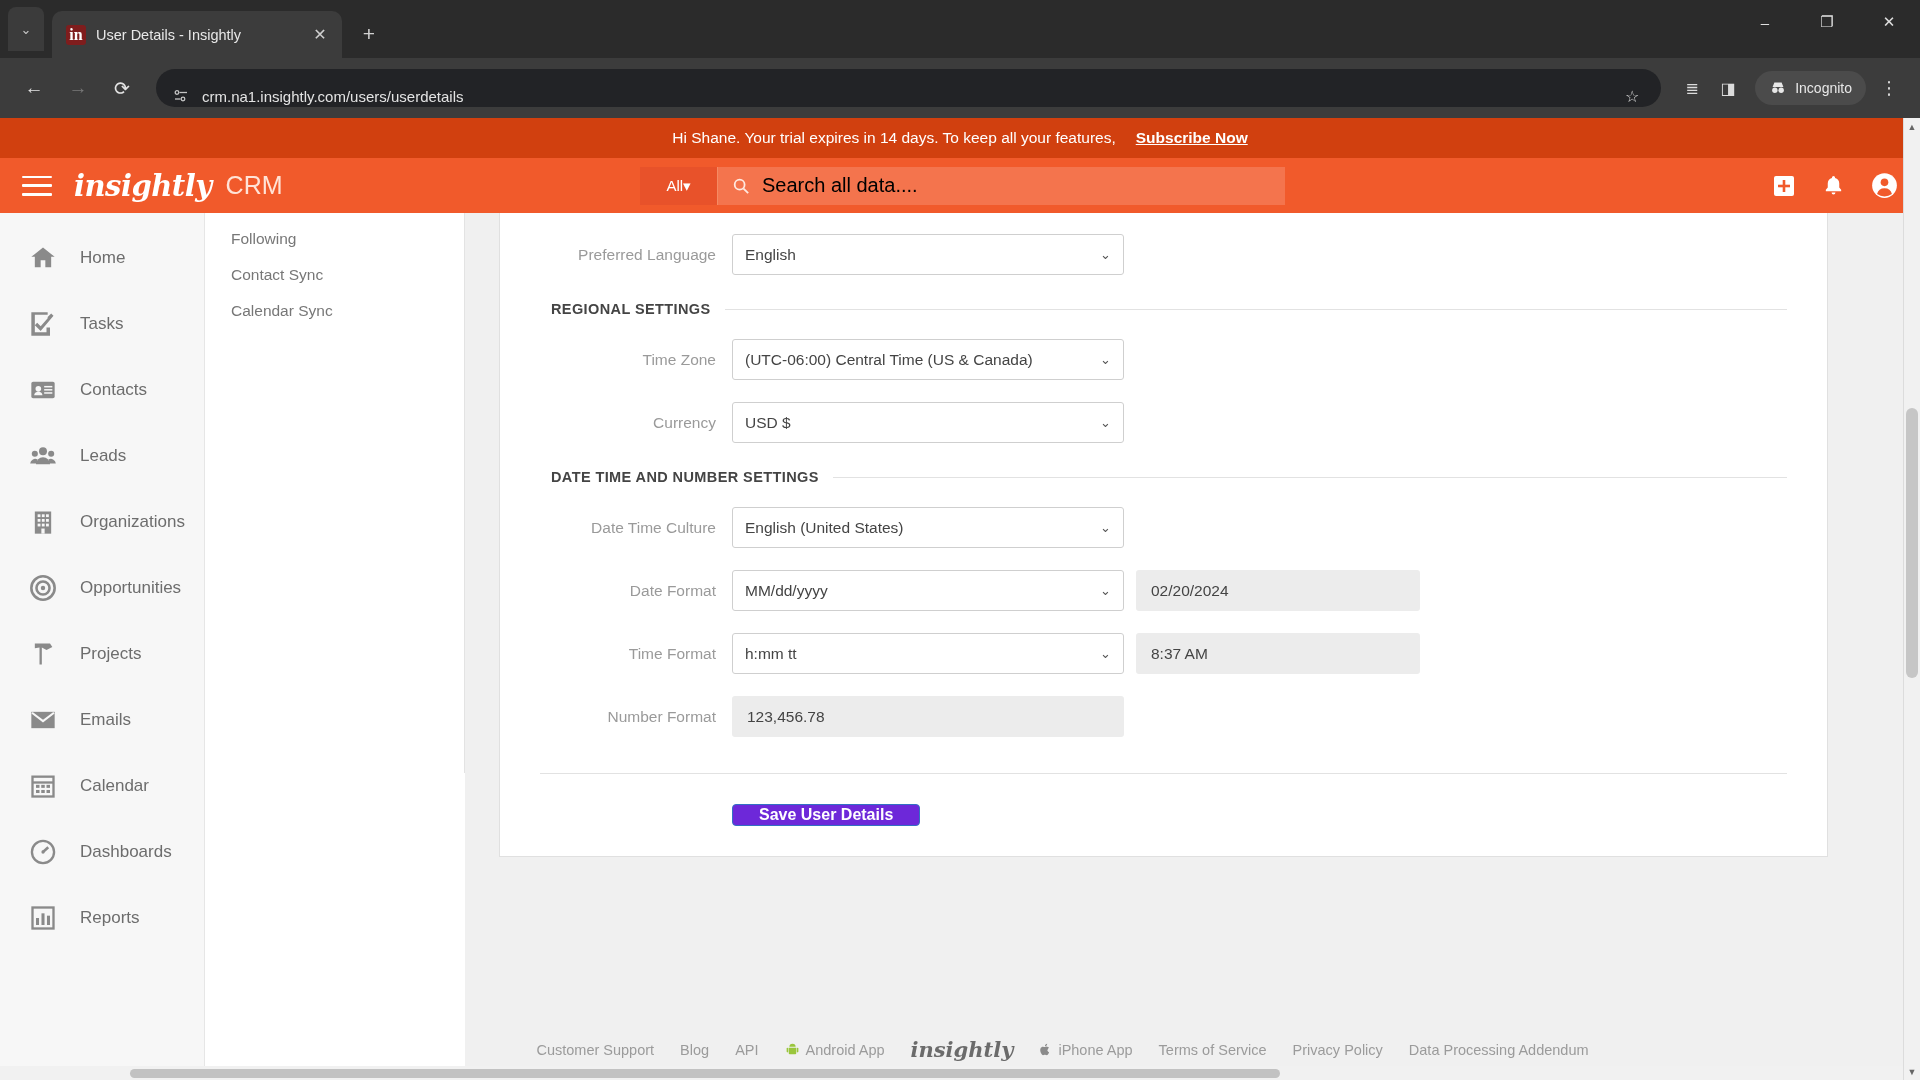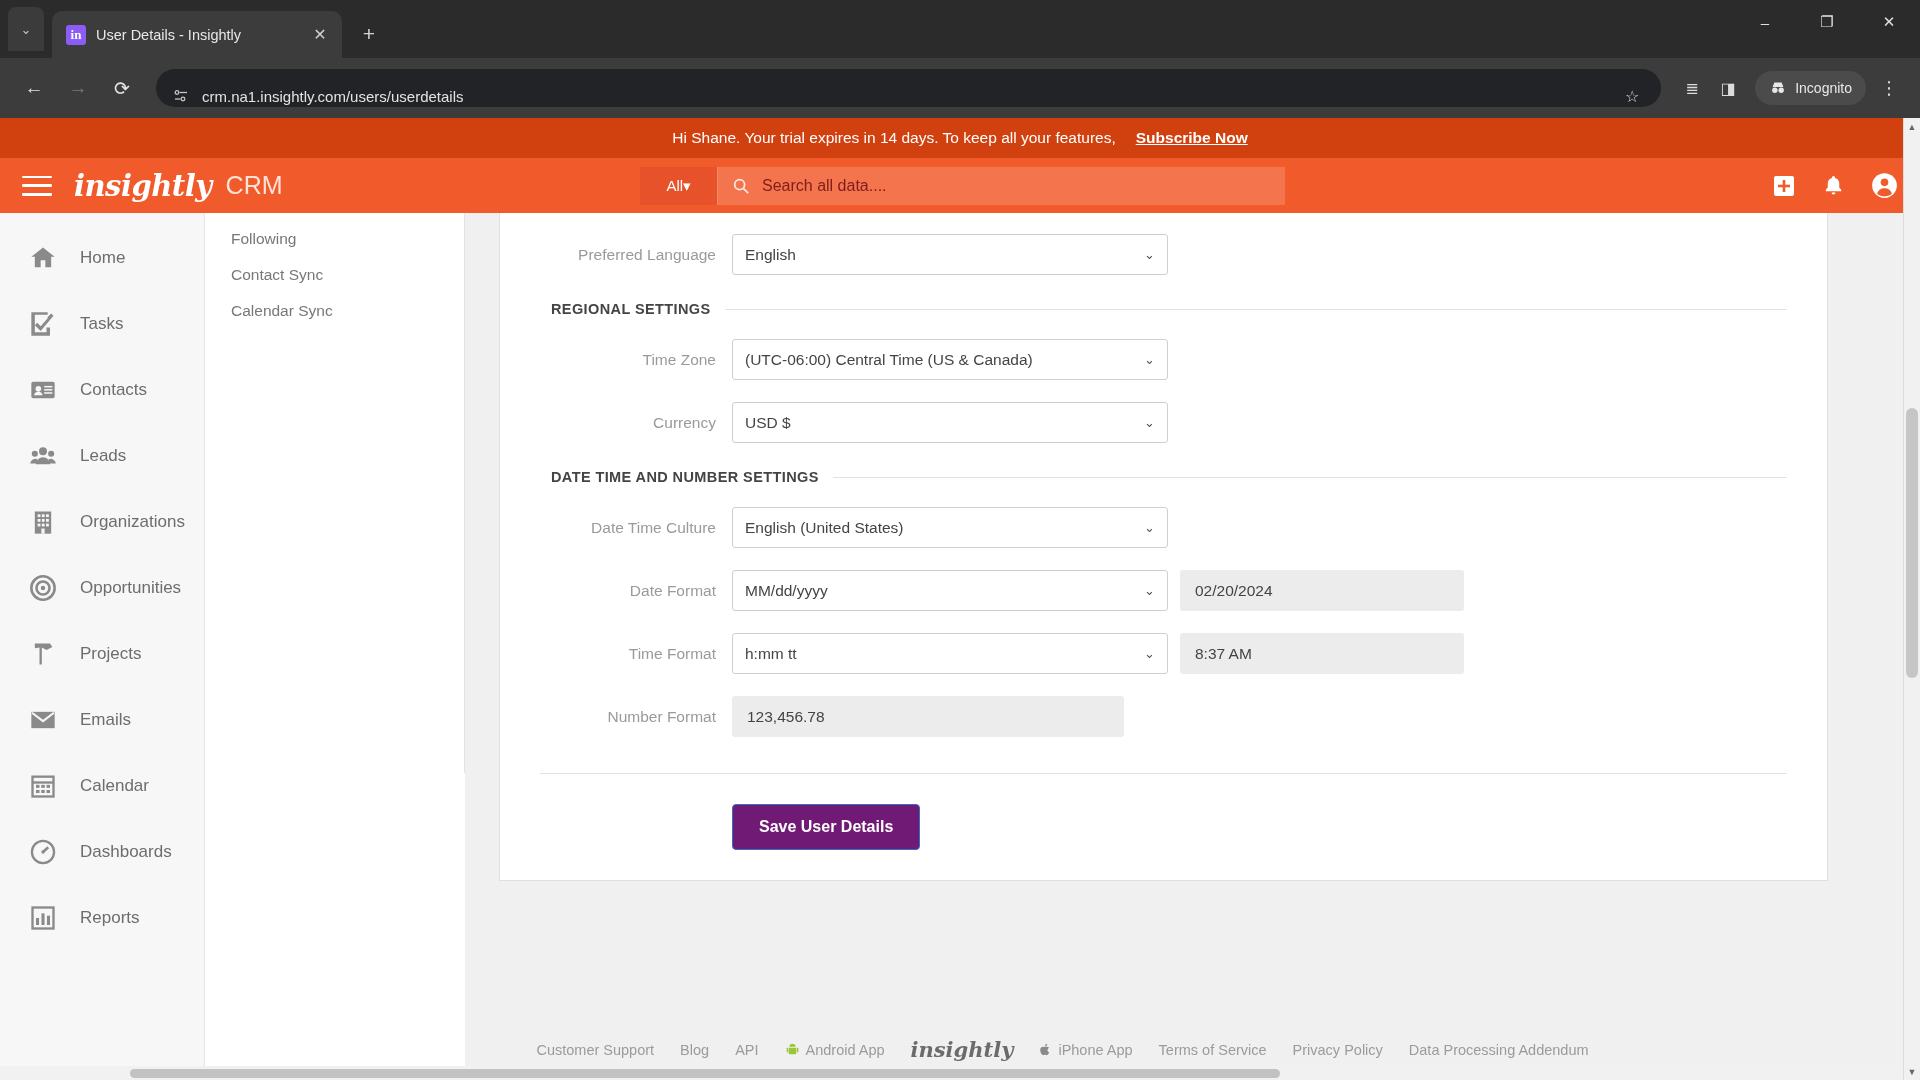--- a/index.html
+++ b/index.html
@@ -41,24 +41,24 @@
     background: #3c3c3c;
     border-radius: 10px 10px 0 0;
     display: flex;
     align-items: center;
     padding: 0 10px 0 14px;
     gap: 10px;
     position: relative;
   }
   .tab-favicon {
     width: 20px; height: 20px;
-    background: #8b5cf6;
+    background: #7f1d1d;
     border-radius: 3px;
     display: flex; align-items: center; justify-content: center;
-    color: #fff; font-weight: bold; font-size: 13px;
+    color: #fff; font-weight: bold; font-size: 16px;
     font-family: "Liberation Serif", serif;
     flex: none;
   }
   .tab-title {
     flex: 1;
     color: #e8e8e8;
     font-size: 14.5px;
     white-space: nowrap;
     overflow: hidden;
     text-overflow: ellipsis;
@@ -224,21 +224,21 @@
     color: #fff; font-size: 15px; gap: 0;
     border-right: 1px solid #f58a63;
   }
   .search-field {
     flex: 1; height: 38px;
     background: #f4744d;
     display: flex; align-items: center;
     gap: 12px;
     padding: 0 14px;
   }
-  .search-placeholder { color: #7f1d1d; font-size: 16px; }
+  .search-placeholder { color: #000000; font-size: 20px; }
   .header-right {
     position: absolute;
     right: 22px;
     display: flex;
     align-items: center;
     gap: 26px;
   }
   .hdr-icon { color: #fff; font-size: 22px; display: flex; align-items: center; }
 
   
@@ -308,21 +308,21 @@
   }
   .form-label {
     width: 192px;
     text-align: right;
     padding-right: 16px;
     color: #9a9a9a;
     font-size: 15.5px;
     flex: none;
   }
   .form-select {
-    width: 436px;
+    width: 392px;
     height: 41px;
     border: 1px solid #cfcfcf;
     border-radius: 3px;
     background: #fff;
     padding: 0 12px;
     display: flex;
     align-items: center;
     justify-content: space-between;
     color: #444;
     font-size: 15.5px;
@@ -360,27 +360,27 @@
     font-weight: bold;
     letter-spacing: 0.4px;
     white-space: nowrap;
   }
   .section-rule { flex: 1; height: 1px; background: #e2e2e2; }
 
   .divider { height: 1px; background: #e2e2e2; margin: 36px 0 30px 0; }
 
   .save-row { padding-left: 192px; display: flex; }
   .save-btn {
-    background: #701a75;
+    background: #6d28d9;
     border: 1px solid #3370c4;
     border-radius: 4px;
     color: #fff;
     font-weight: bold;
     font-size: 16px;
-    padding: 13px 26px;
+    padding: 1px 26px;
     position: relative;
   }
 
   .cursor {
     position: absolute;
     left: 878px;
     top: 862px;
     width: 30px;
     height: 34px;
     pointer-events: none;

